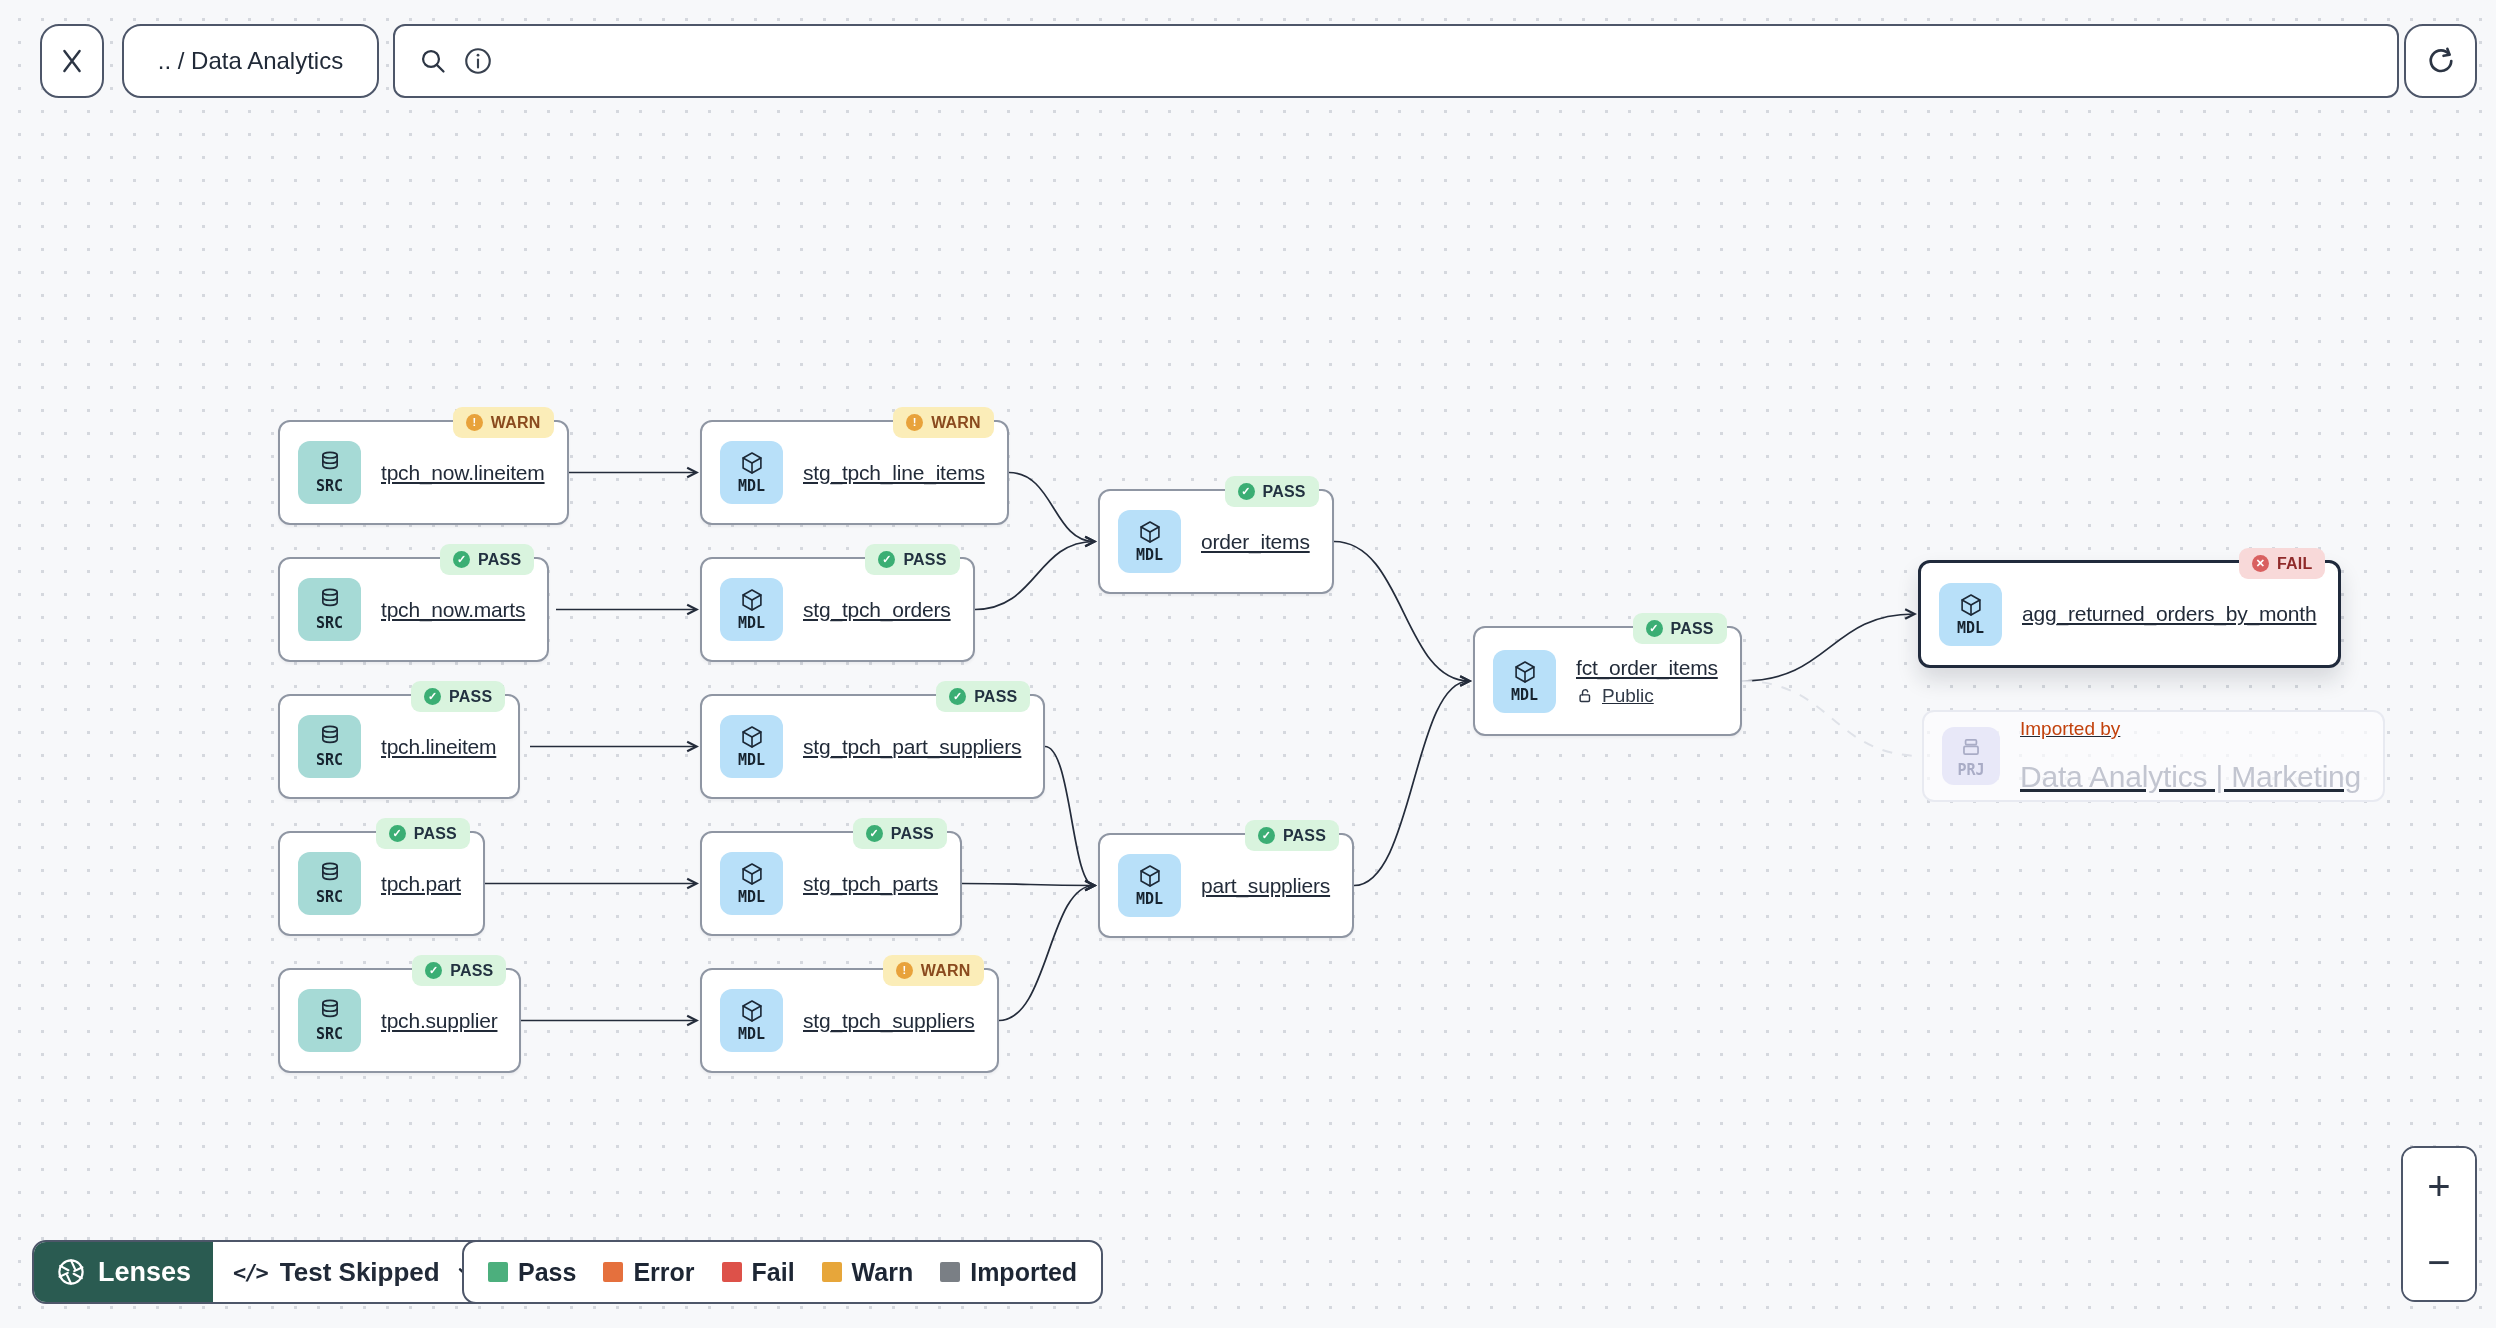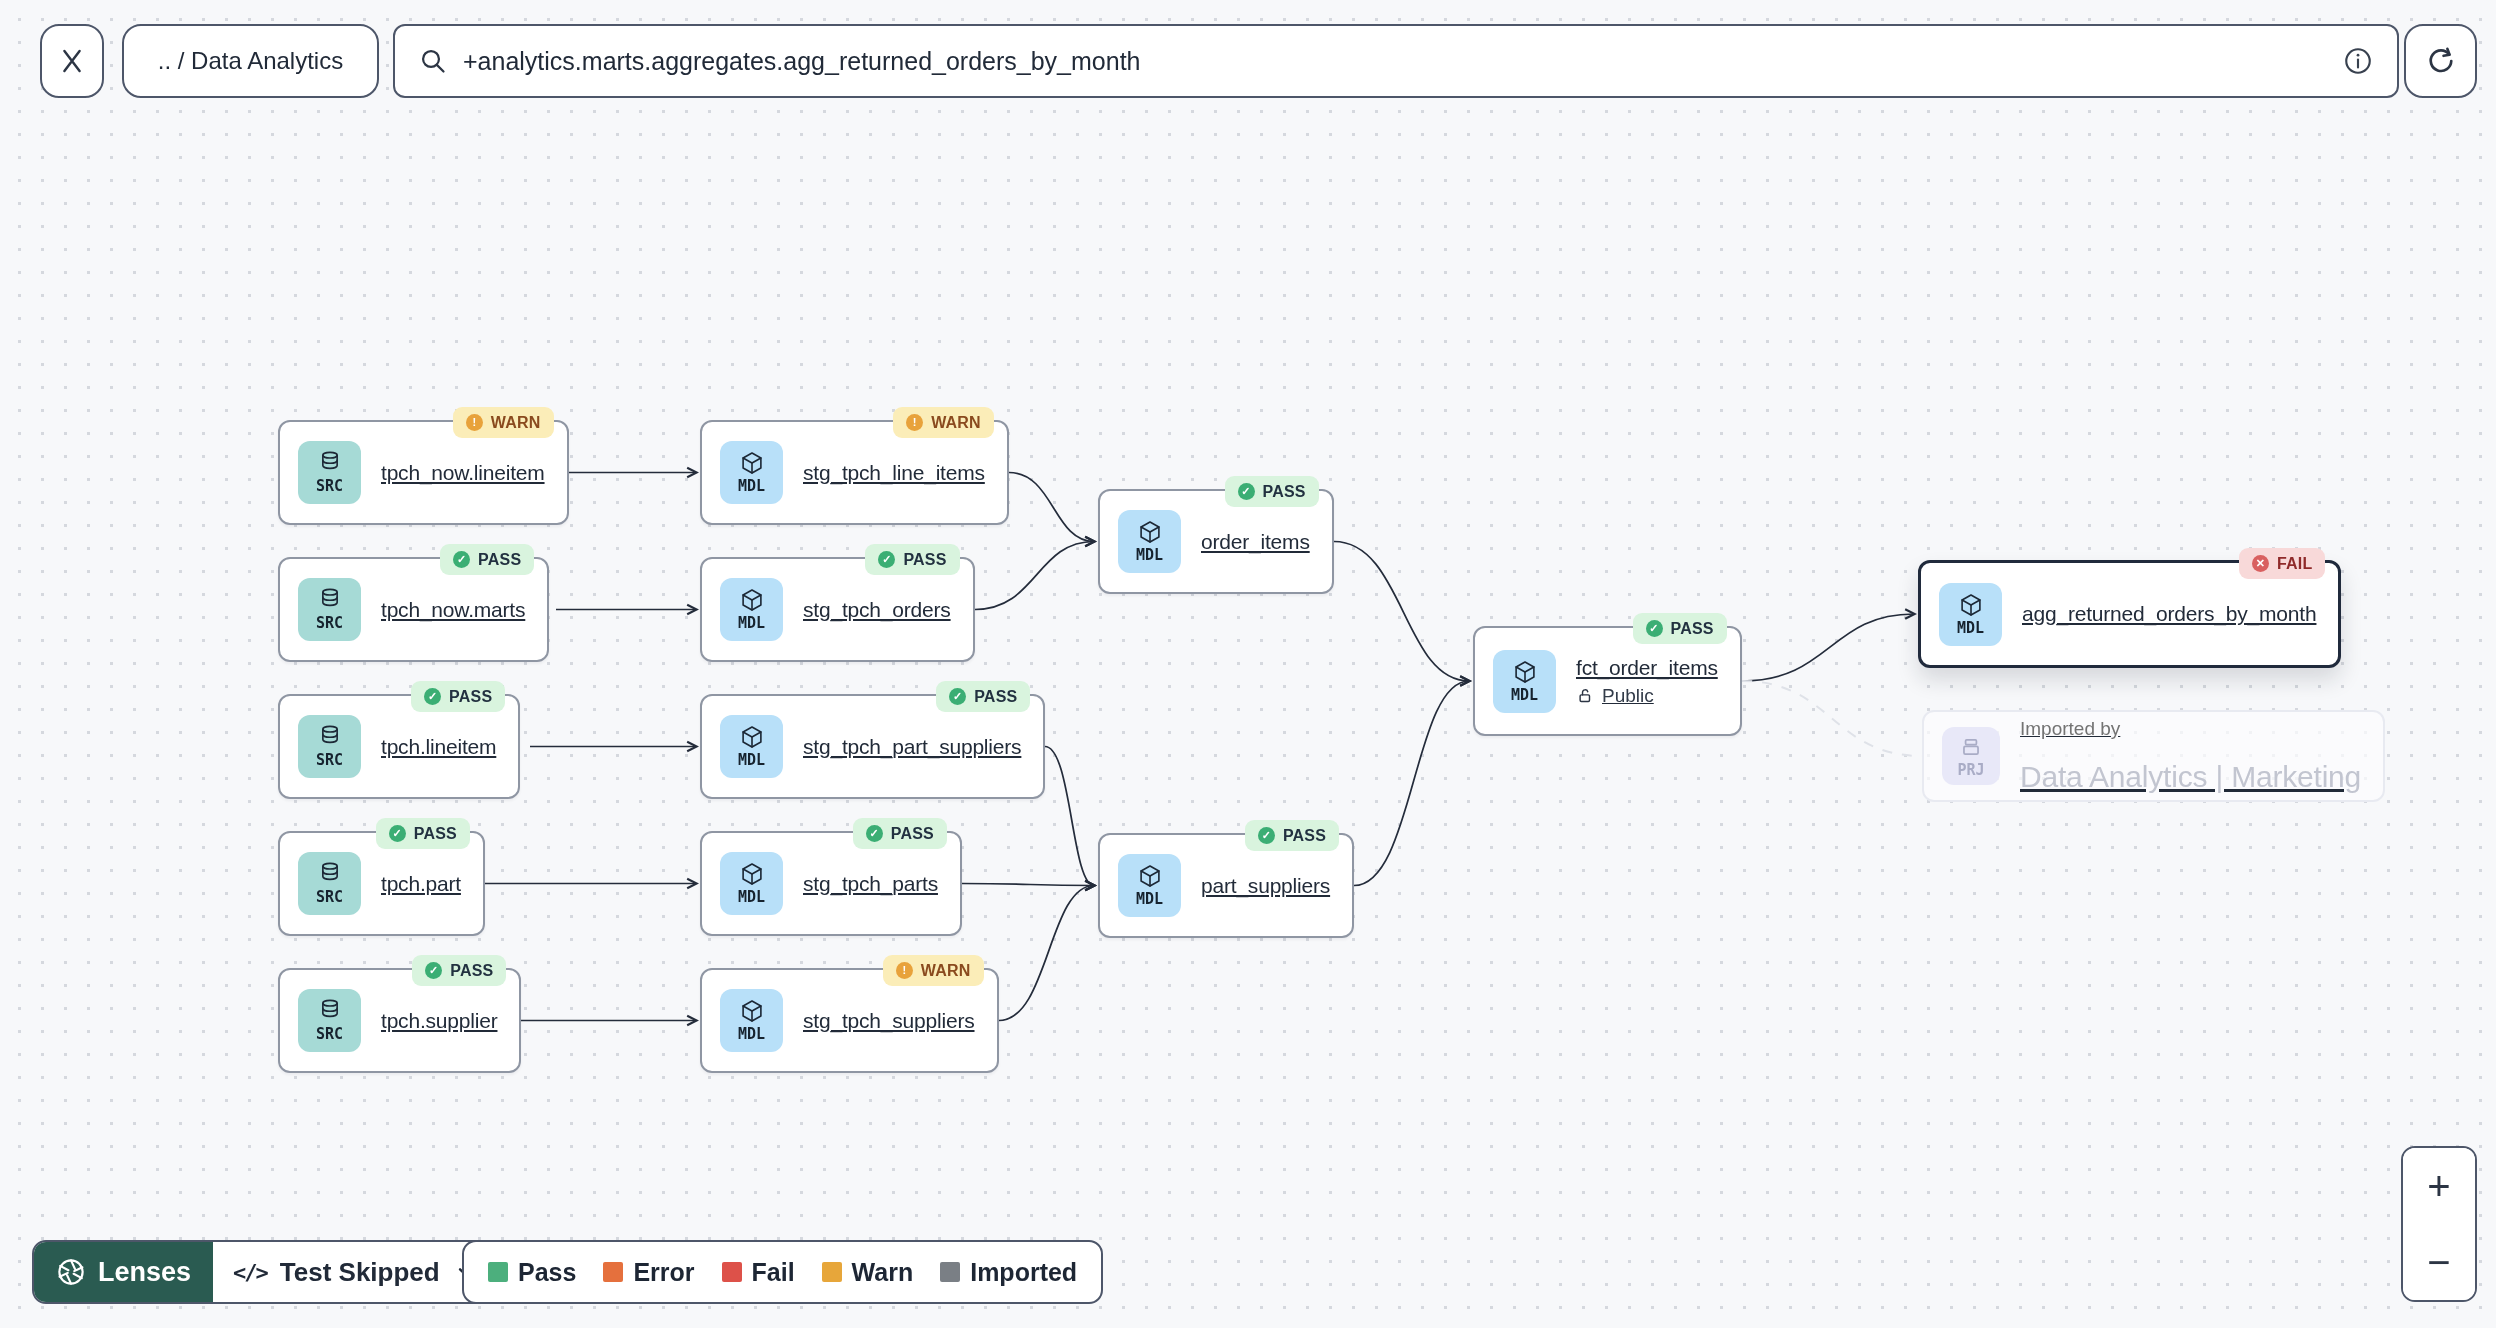--- a/index.html
+++ b/index.html
@@ -55,21 +55,21 @@
   .ghost .kind-icon { width:58px; height:58px; }
   .kind-icon svg { width:26px; height:26px; }
   .kind-label {
     font-family:"DejaVu Sans Mono", monospace; font-size:15px; font-weight:600;
     color:#16232f; margin-top:1px;
   }
   .ghost .kind-label { color:#a9acc6; }
   .node-labels { display:flex; flex-direction:column; justify-content:center;text-decoration:underline; }
   .node-label { font-size:21px; letter-spacing:-0.2px; color:#222b39; }
   .ghost .node-label { color:#c2c5d0; font-size:30px; }
-  .label-top { font-size:19px; color:#737373; margin-bottom:20px; }
+  .label-top { font-size:19px; color:#c2410c; margin-bottom:20px; }
   .access-row { display:flex; align-items:center; gap:8px; font-size:19px; color:#323b49; margin-top:5px; }
   .access-row svg { width:18px; height:18px; }
 
   .badge {
     position:absolute; top:-15px; right:13px; height:31px;
     display:flex; align-items:center; gap:8px; padding:0 13px;
     border-radius:9px; font-size:16px; font-weight:600; letter-spacing:.2px;
   }
   .badge-dot {
     width:17px; height:17px; border-radius:50%; color:#fff;
@@ -379,21 +379,20 @@
 
 <div id="breadcrumb" class="tool-btn">
   <span>.. / Data Analytics</span>
 </div>
 
 <div id="search-bar">
   <svg width="28" height="28" viewBox="0 0 24 24" fill="none" stroke="#2c3544" stroke-width="1.9" stroke-linecap="round">
     <circle cx="10.3" cy="10.3" r="6.8"></circle>
       <path d="M15.3 15.3 L21 21"></path>
   </svg>
-  <input type="text" value="+analytics.marts.aggregates.agg_returned_orders_by_month" style="">
   <svg width="30" height="30" viewBox="0 0 24 24" fill="none" stroke="#38414f" stroke-width="1.7" stroke-linecap="round">
     <circle cx="12" cy="12" r="9.4"></circle>
       <path d="M12 10.8 V17.2"></path>
       <circle cx="12" cy="7.3" r="1.1" fill="#38414f" stroke="none"></circle>
   </svg>
 </div>
 
 <div id="refresh-btn" class="tool-btn">
   <svg width="32" height="32" viewBox="0 0 24 24" fill="none" stroke="#2c3544" stroke-width="2" stroke-linecap="round" stroke-linejoin="round">
     <path d="M18.2 7.2 A7.7 7.7 0 1 0 19.7 12"></path>

